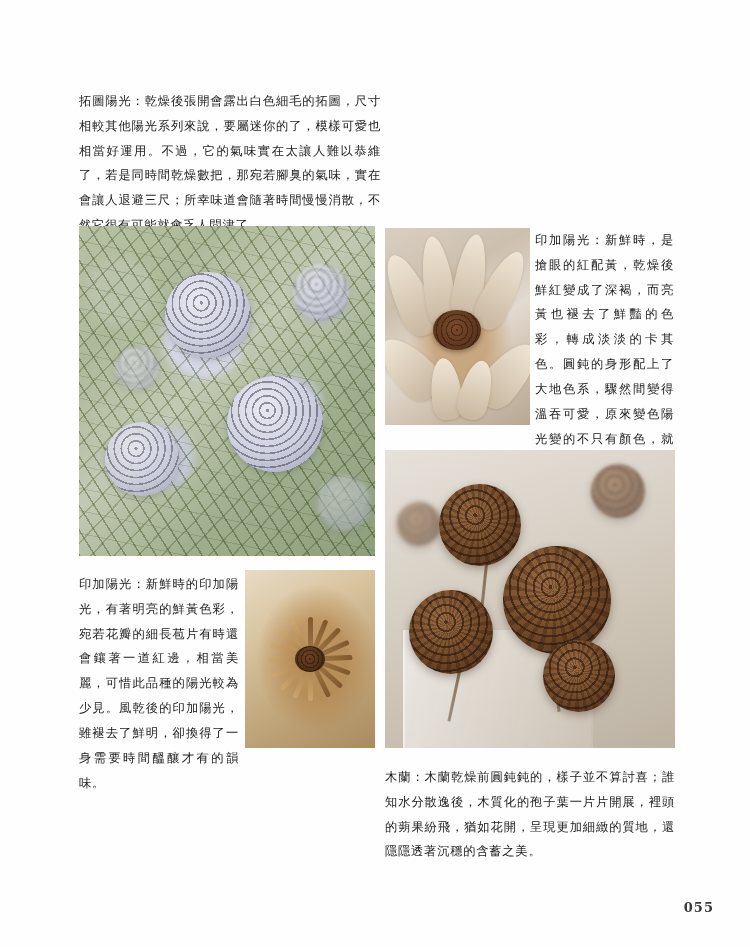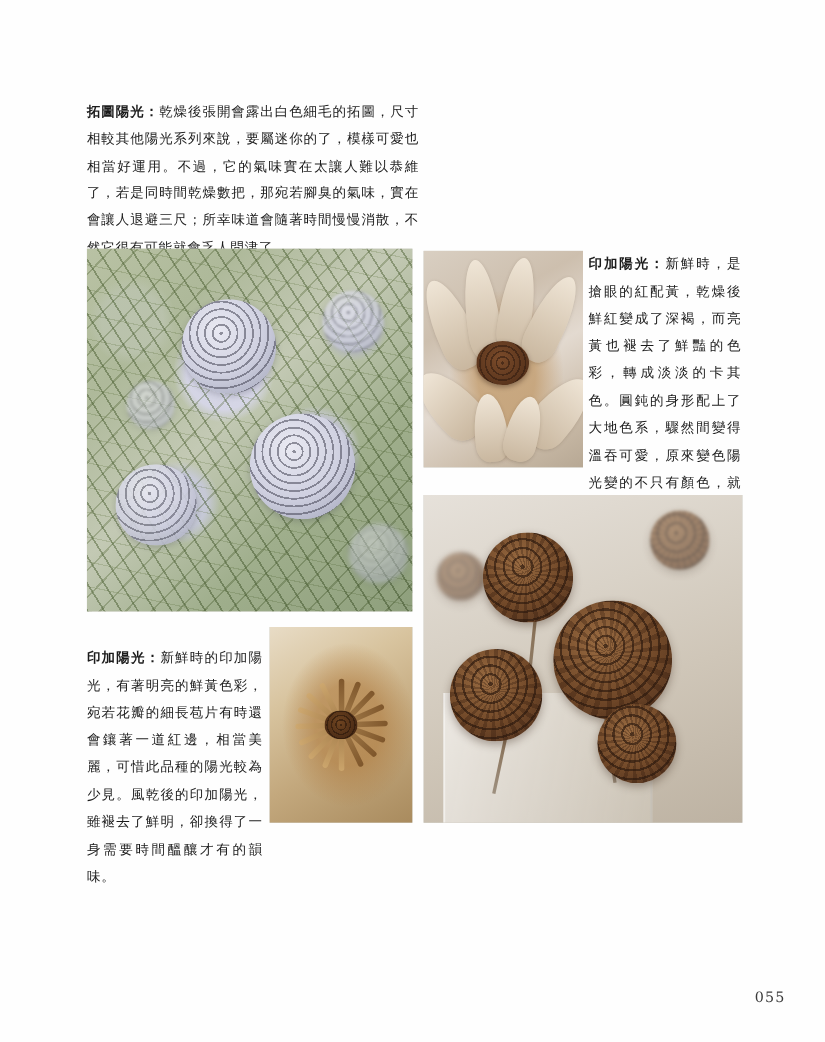--- a/index.html
+++ b/index.html
@@ -26,36 +26,36 @@
   .txt {
     position: absolute;
     font-size: 12.3px;
     line-height: 2.02;
     letter-spacing: 0.06em;
     text-align: justify;
     text-justify: inter-ideograph;
     color: #1b1b1b;
   }
   .txt b, .lead {
-    font-weight: bold;
+    font-weight: normal;
   }
 
   #para-top {
     left: 79px;
     top: 89px;
     width: 302px;
   }
   #para-biancai {
     left: 535px;
     top: 228px;
     width: 139px;
   }
   #para-yinjia {
     left: 79px;
-    top: 586px;
+    top: 572px;
     width: 160px;
   }
   #para-mulan {
     left: 385px;
     top: 765px;
     width: 290px;
   }
 
   
   .photo {
@@ -224,20 +224,21 @@
 
   
   #page-number {
     position: absolute;
     right: 36px;
     bottom: 32px;
     font-size: 13px;
     letter-spacing: 0.08em;
     color: #3a3a3a;
     font-family: "DejaVu Serif", "Liberation Serif", serif;
+    font-weight: bold;
   }
 </style>
 </head>
 <body>
 
 <div class="page">
 
   <div class="txt" id="para-top">
     <b>拓圖陽光：</b><span>乾燥後張開會露出白色細毛的拓圖，尺寸相較其他陽光系列來說，要屬迷你的了，模樣可愛也相當好運用。不過，它的氣味實在太讓人難以恭維了，若是同時間乾燥數把，那宛若腳臭的氣味，實在會讓人退避三尺；所幸味道會隨著時間慢慢消散，不然它很有可能就會乏人問津了。</span>
   </div>
@@ -294,15 +295,18 @@
     <div class="bract" style="transform:rotate(22deg)"></div>
     <div class="bract" style="transform:rotate(44deg)"></div>
     <div class="bract" style="transform:rotate(66deg)"></div>
     <div class="bract" style="transform:rotate(88deg)"></div>
     <div class="bract" style="transform:rotate(110deg)"></div>
     <div class="bract" style="transform:rotate(132deg)"></div>
     <div class="bract" style="transform:rotate(154deg)"></div>
     <div class="core"></div>
   </div>
 
+  <div class="txt" id="para-mulan">
+    <b>木蘭：</b><span>木蘭乾燥前圓鈍鈍的，樣子並不算討喜；誰知水分散逸後，木質化的孢子葉一片片開展，裡頭的蒴果紛飛，猶如花開，呈現更加細緻的質地，還隱隱透著沉穩的含蓄之美。</span>
+  </div>
 
   <div id="page-number">055</div>
 </div>
 
 </body></html>

